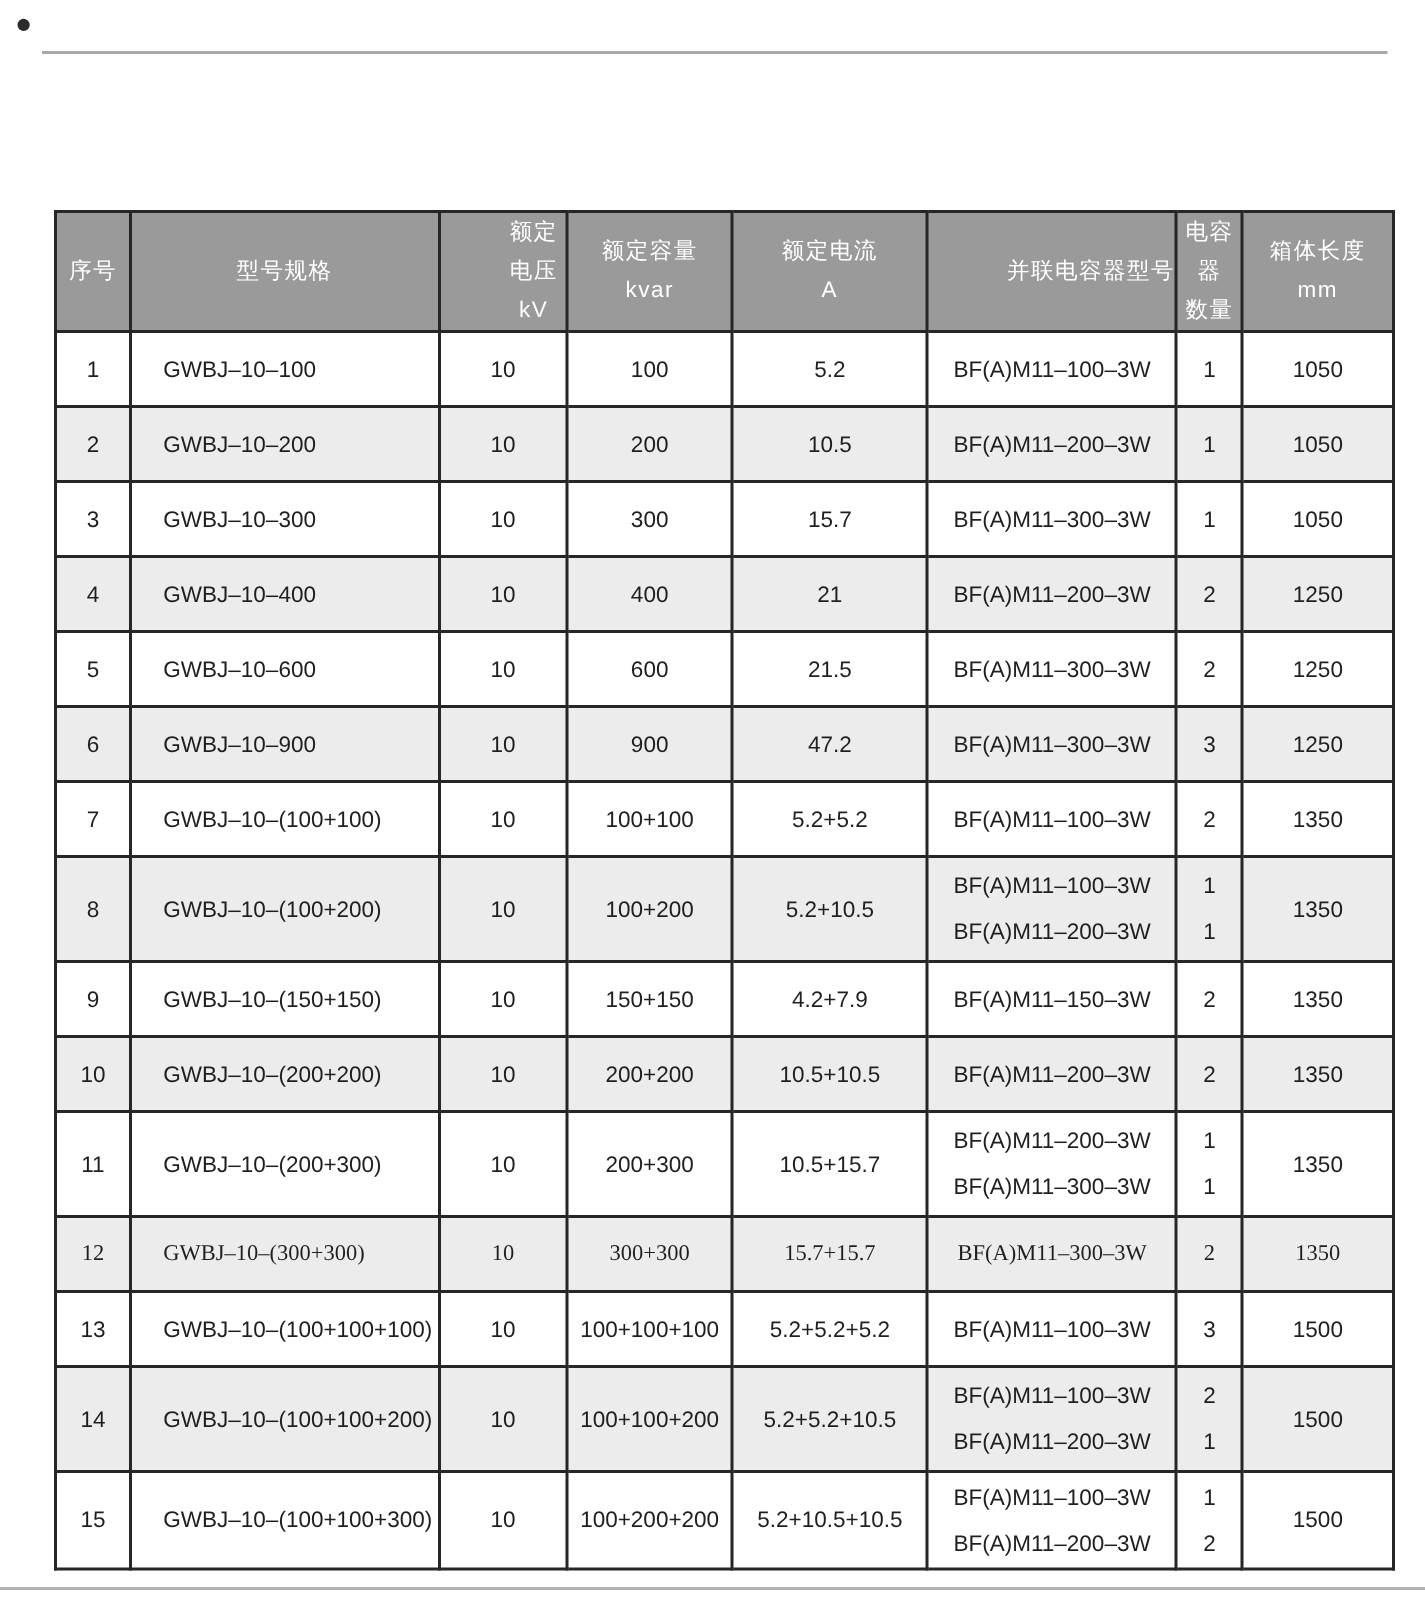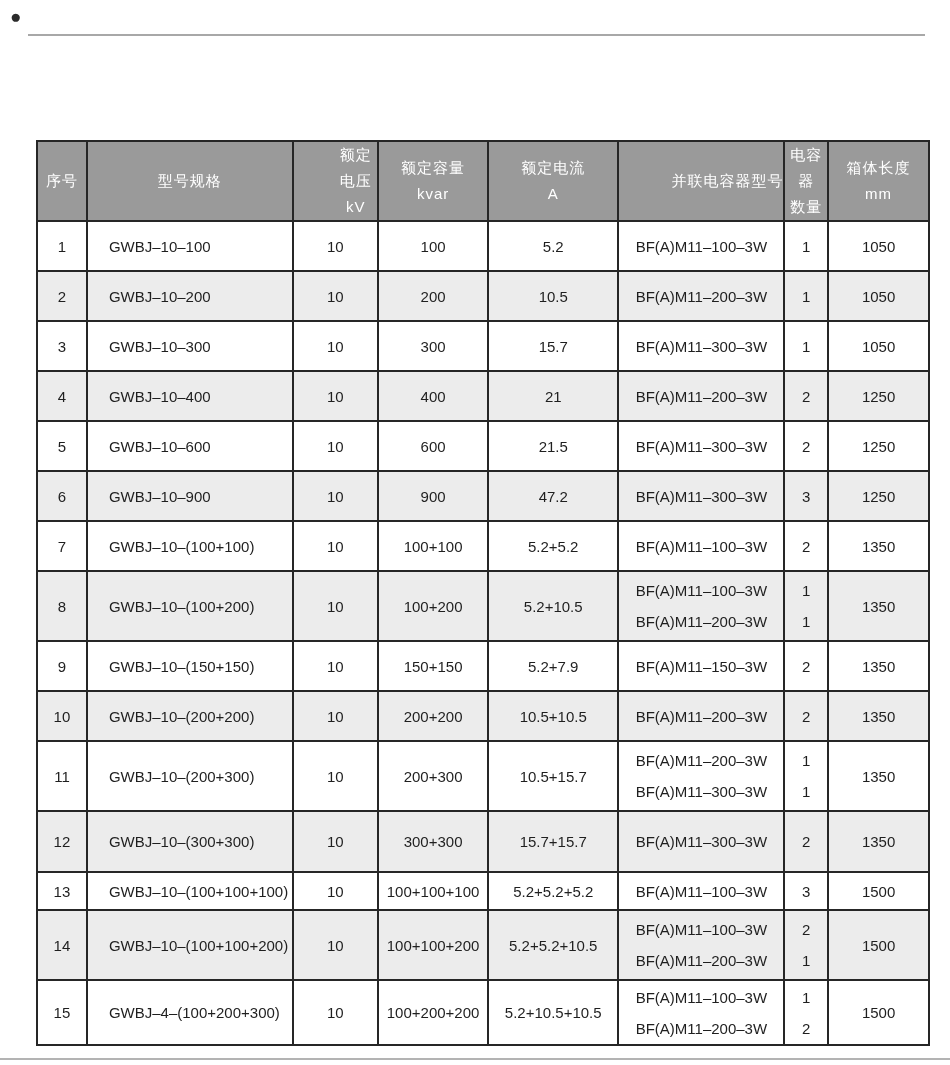--- a/index.html
+++ b/index.html
@@ -238,21 +238,21 @@
           <div class="stack-line">1</div>
           <div class="stack-line">1</div>
         </td>
         <td>1350</td>
       </tr>
       <tr style="height: 50px;">
         <td>9</td>
         <td class="left">GWBJ–10–(150+150)</td>
         <td>10</td>
         <td>150+150</td>
-        <td>5.2+7.9</td>
+        <td>4.2+7.9</td>
         <td>
           <div class="stack-line">BF(A)M11–150–3W</div>
         </td>
         <td>
           <div class="stack-line">2</div>
         </td>
         <td>1350</td>
       </tr>
       <tr class="alt" style="height: 50px;">
         <td>10</td>
@@ -277,35 +277,35 @@
         <td>
           <div class="stack-line">BF(A)M11–200–3W</div>
           <div class="stack-line">BF(A)M11–300–3W</div>
         </td>
         <td>
           <div class="stack-line">1</div>
           <div class="stack-line">1</div>
         </td>
         <td>1350</td>
       </tr>
-      <tr class="alt" style="height: 61px;">
+      <tr class="alt" style="height: 50px; font-family: Liberation Serif, serif;">
         <td>12</td>
         <td class="left">GWBJ–10–(300+300)</td>
         <td>10</td>
         <td>300+300</td>
         <td>15.7+15.7</td>
         <td>
           <div class="stack-line">BF(A)M11–300–3W</div>
         </td>
         <td>
           <div class="stack-line">2</div>
         </td>
         <td>1350</td>
       </tr>
-      <tr style="height: 38px;">
+      <tr style="height: 50px;">
         <td>13</td>
         <td class="left">GWBJ–10–(100+100+100)</td>
         <td>10</td>
         <td>100+100+100</td>
         <td>5.2+5.2+5.2</td>
         <td>
           <div class="stack-line">BF(A)M11–100–3W</div>
         </td>
         <td>
           <div class="stack-line">3</div>
@@ -323,21 +323,21 @@
           <div class="stack-line">BF(A)M11–200–3W</div>
         </td>
         <td>
           <div class="stack-line">2</div>
           <div class="stack-line">1</div>
         </td>
         <td>1500</td>
       </tr>
       <tr style="height: 65px;">
         <td>15</td>
-        <td class="left">GWBJ–4–(100+200+300)</td>
+        <td class="left">GWBJ–10–(100+100+300)</td>
         <td>10</td>
         <td>100+200+200</td>
         <td>5.2+10.5+10.5</td>
         <td>
           <div class="stack-line">BF(A)M11–100–3W</div>
           <div class="stack-line">BF(A)M11–200–3W</div>
         </td>
         <td>
           <div class="stack-line">1</div>
           <div class="stack-line">2</div>

